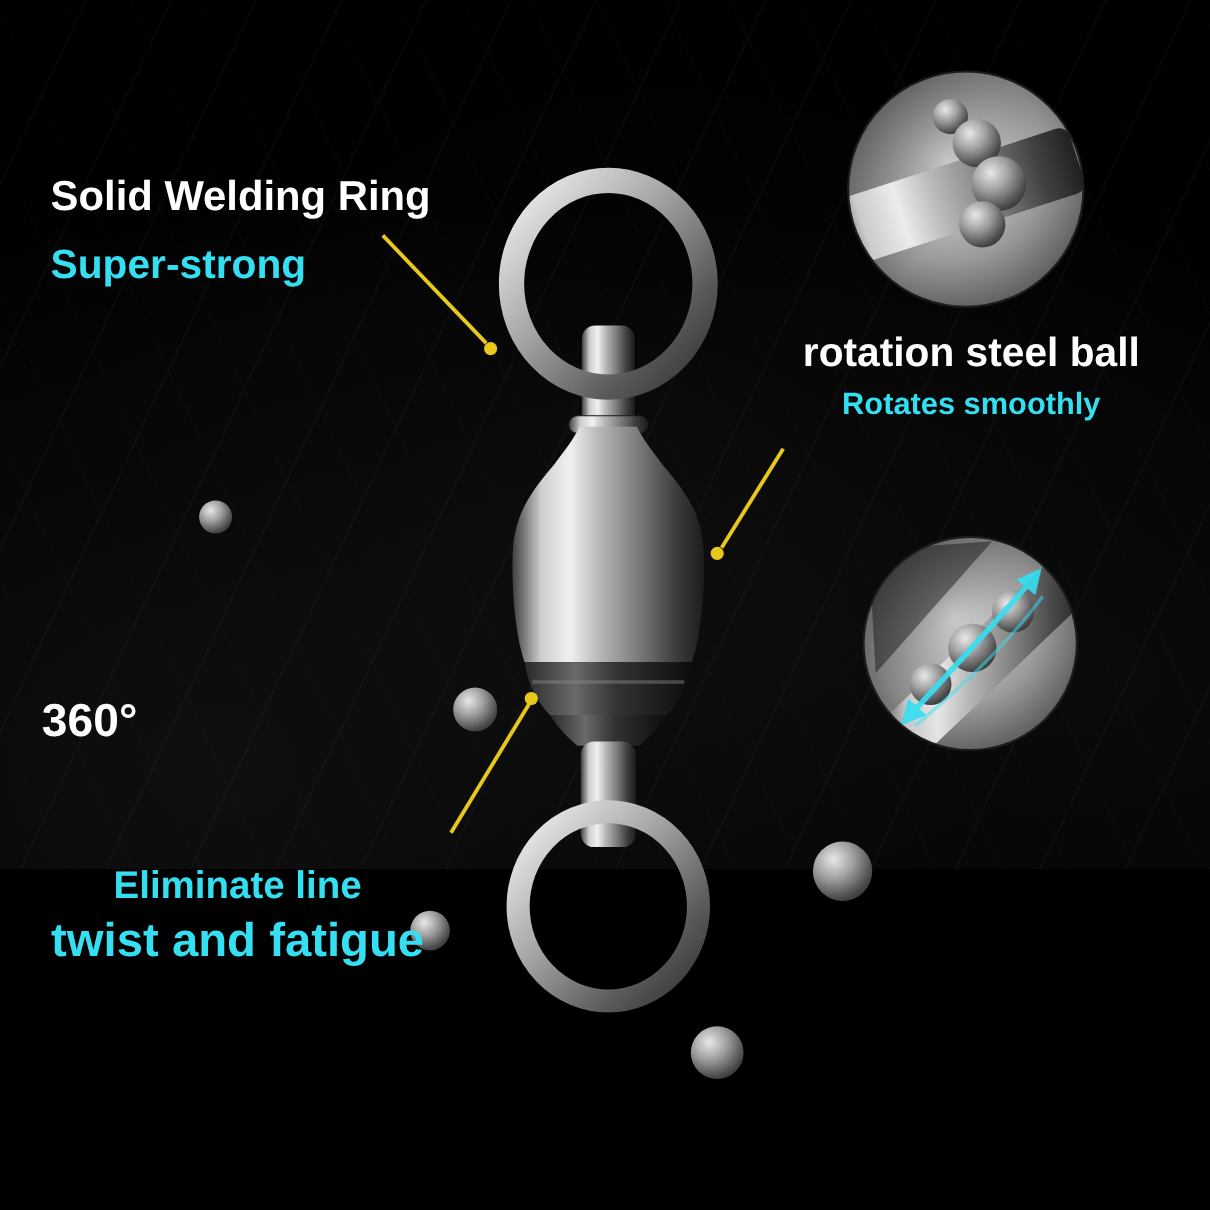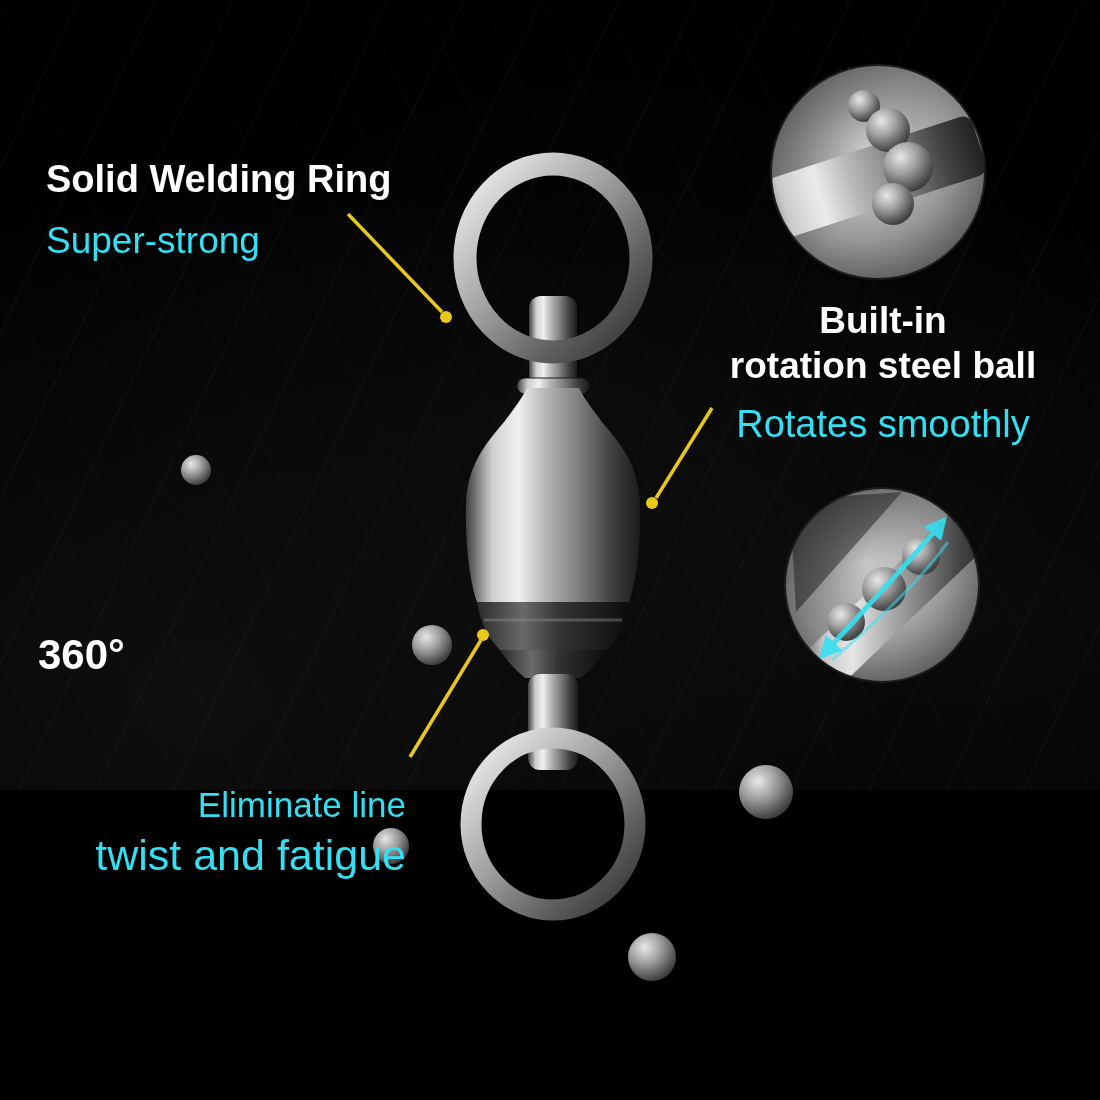--- a/index.html
+++ b/index.html
@@ -15,36 +15,36 @@
       radial-gradient(ellipse at 18% 88%, rgba(70,70,70,0.22), transparent 55%),
       radial-gradient(ellipse at 88% 78%, rgba(60,60,60,0.18), transparent 50%),
       radial-gradient(ellipse at 55% 45%, rgba(40,40,40,0.15), transparent 60%),
       repeating-linear-gradient(115deg, rgba(255,255,255,0.025) 0 2px, transparent 2px 70px),
       repeating-linear-gradient(65deg, rgba(255,255,255,0.015) 0 1px, transparent 1px 55px),
       #000;
   }
   .layer { position:absolute; inset:0; width:1100px; height:1100px; }
   .callout { position:absolute; z-index:5; }
   .t-white { color:#fff; font-weight:700; }
-  .t-cyan  { color:var(--accent-cyan, #35dff2); font-weight:400; }
+  .t-cyan  { color:var(--accent-cyan, #35dff2); font-weight:700; }
 
   .co-ring       { left:46px;  top:156px; }
   .co-ring .l1   { font-size:38px; line-height:46px; }
   .co-ring .l2   { font-size:37px; line-height:46px; margin-top:16px; }
 
   .co-ball       { left:683px; top:298px; width:400px; text-align:center; }
   .co-ball .l1   { font-size:37px; line-height:45px; }
   .co-ball .l2   { font-size:37px; line-height:45px; }
-  .co-ball .l3   { font-size:38px; line-height:40px; margin-top:16px; }
+  .co-ball .l3   { font-size:28px; line-height:40px; margin-top:4px; }
 
   .co-rot        { left:38px;  top:628px; width:365px; }
   .co-rot .l1    { font-size:42px; line-height:54px; }
   .co-rot .l2    { font-size:40px; line-height:54px; }
 
-  .co-twist      { left:26px;  top:780px; width:380px; text-align:right; }
+  .co-twist      { left:26px;  top:780px; width:380px; text-align:center; }
   .co-twist .l1  { font-size:35px; line-height:50px; }
   .co-twist .l2  { font-size:43px; line-height:50px; }
 
   .leader line   { stroke:var(--leader-yellow, #e8c81a); stroke-width:3.5; }
   .leader circle { fill:var(--leader-yellow, #e8c81a); }
   .cyan-arrow    { stroke:var(--accent-cyan, #35dff2); fill:none; }
 </style>
 </head>
 <body>
 
@@ -183,21 +183,20 @@
       <circle cx="483" cy="635" r="6"></circle>
     </g>
   </svg>
 
   <div class="callout co-ring">
     <div class="t-white l1">Solid Welding Ring</div>
     <div class="t-cyan l2">Super-strong</div>
   </div>
 
   <div class="callout co-ball">
-    <div class="t-white l1">Built-in</div>
     <div class="t-white l2">rotation steel ball</div>
     <div class="t-cyan l3">Rotates smoothly</div>
   </div>
 
   <div class="callout co-rot">
     <div class="t-white l1">360°</div>
   </div>
 
   <div class="callout co-twist">
     <div class="t-cyan l1">Eliminate line</div>

